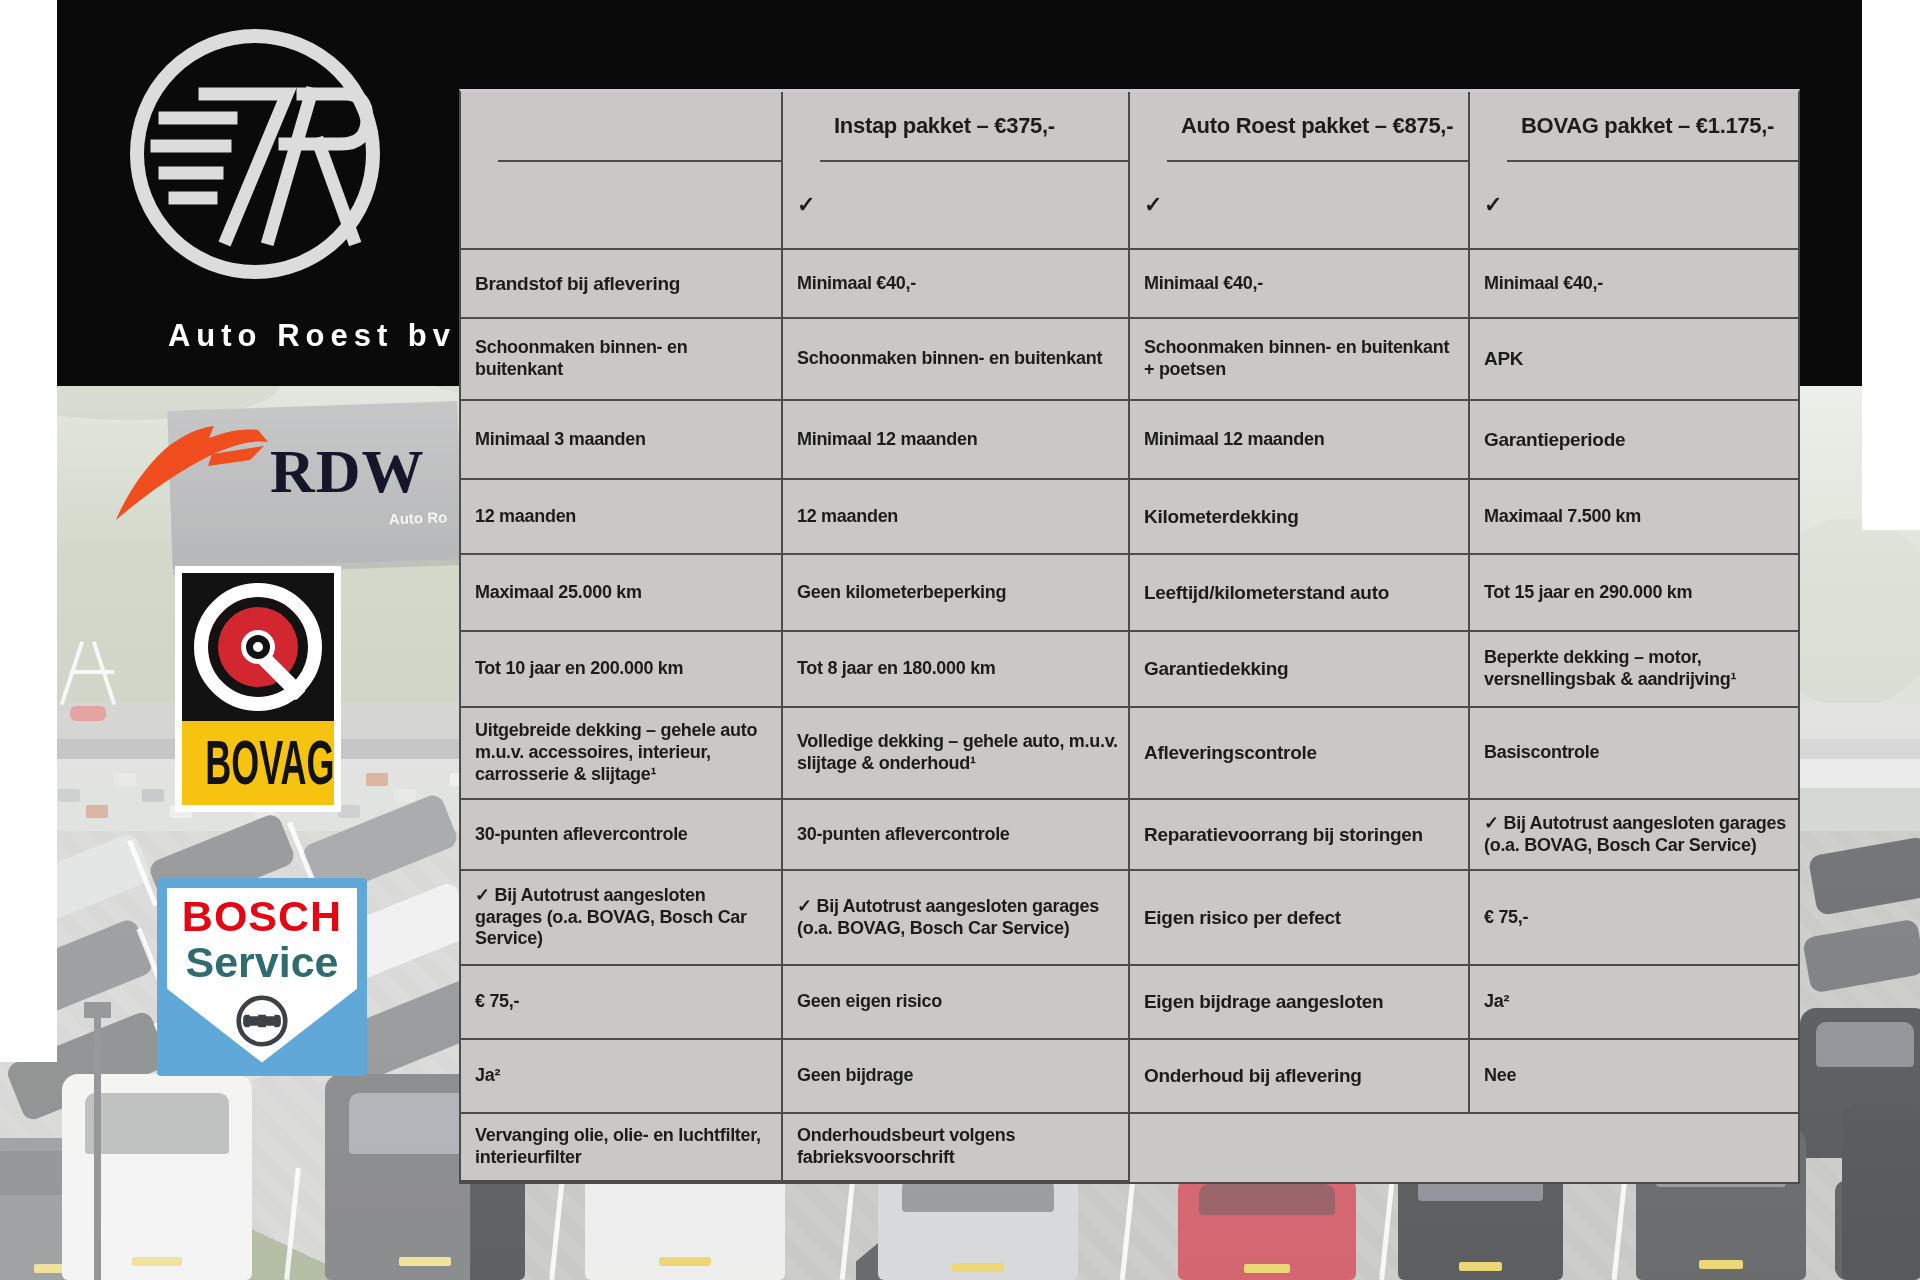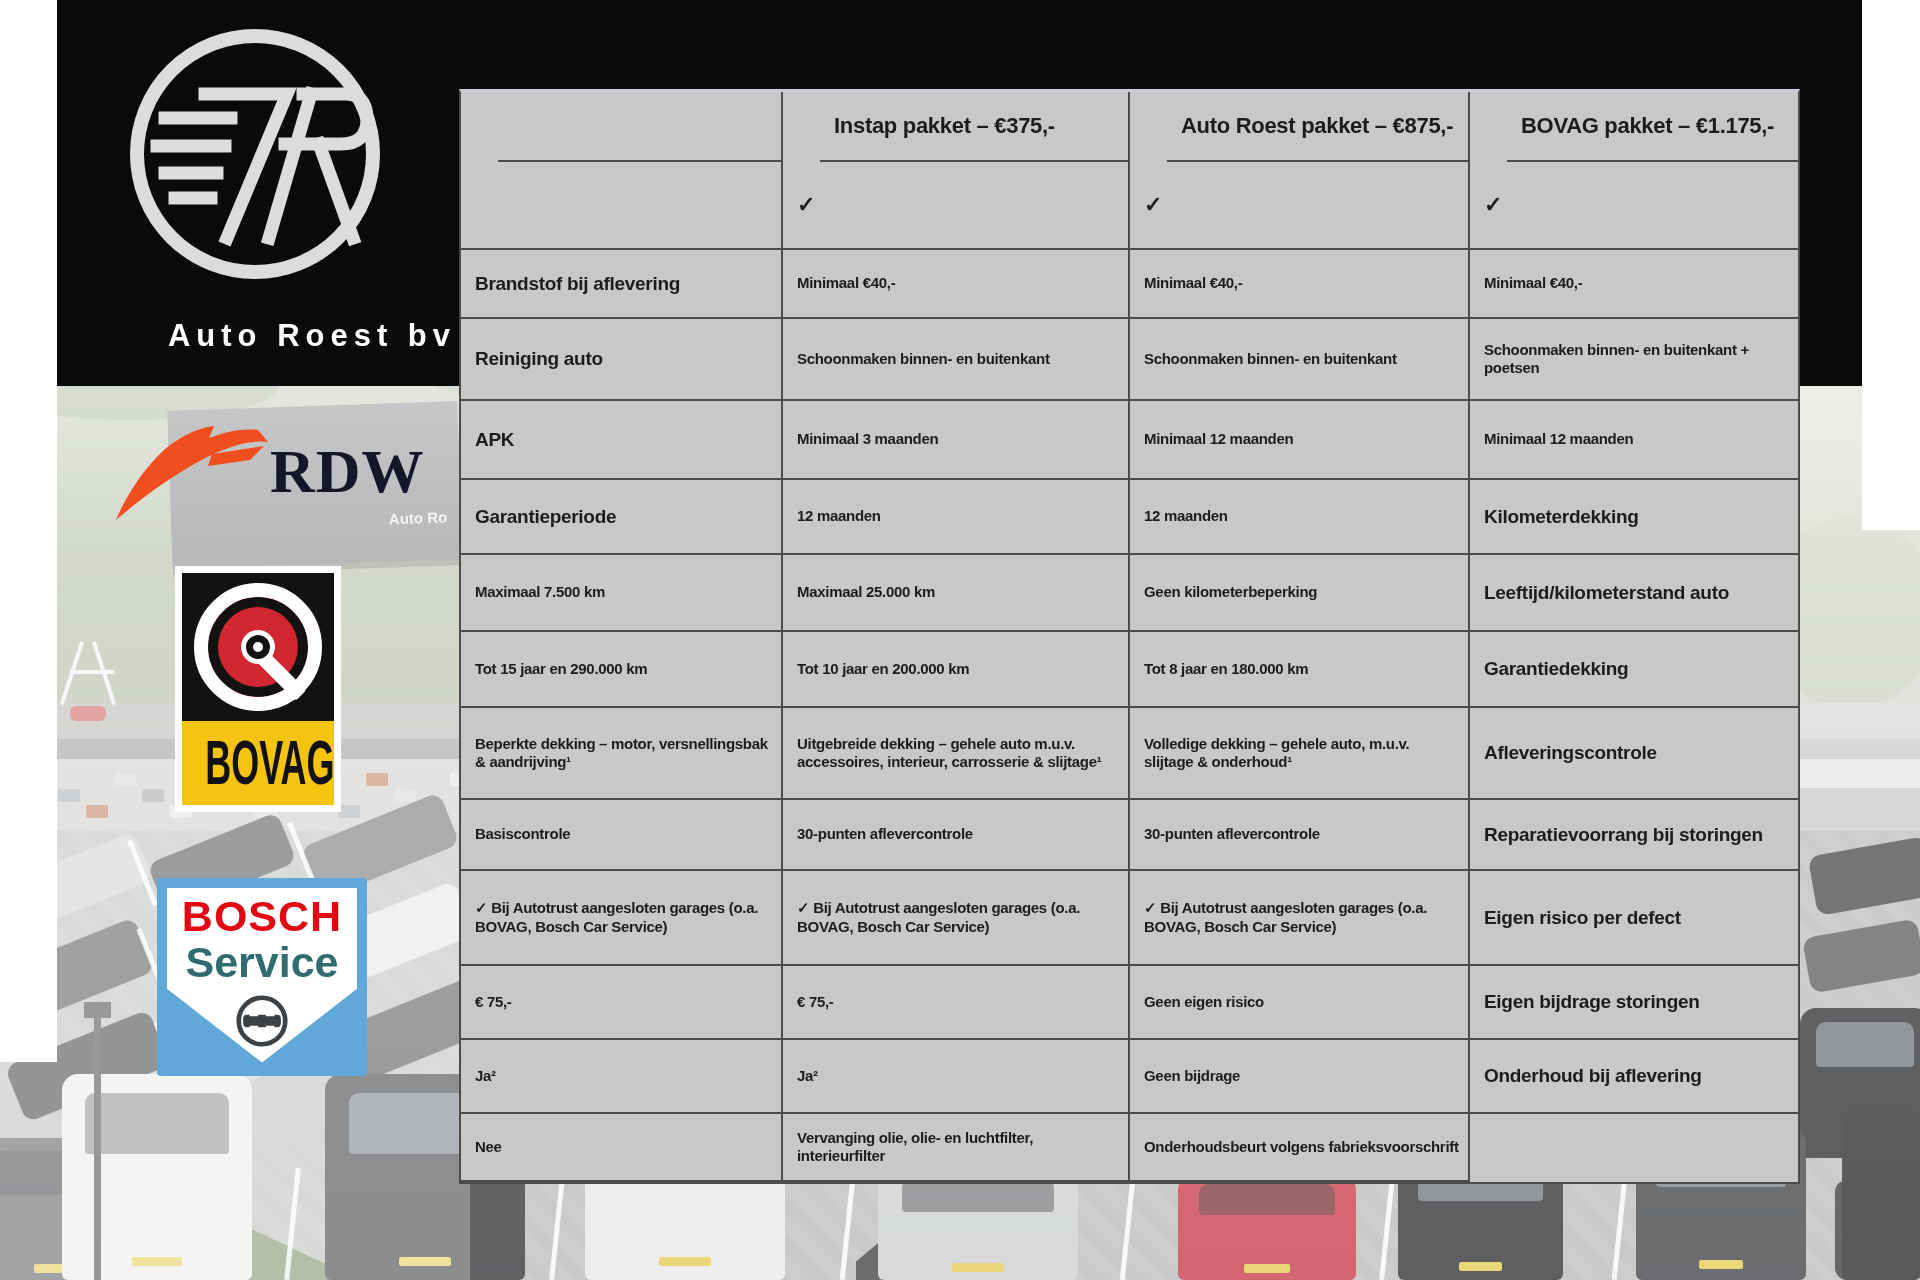--- a/index.html
+++ b/index.html
@@ -92,21 +92,21 @@
     grid-template-rows:70px 88px 69px 82px 79px 75px 77px 76px 92px 71px 95px 74px 74px 68px;
     border:2px solid var(--c-table_border);border-top:3px solid var(--c-table_top_line);
     background:var(--c-table_bg);z-index:40;}
   .cell{background:var(--c-table_bg);border-right:2px solid var(--c-table_border);
     border-bottom:2px solid var(--c-table_border);
     display:flex;align-items:center;color:var(--c-text);font-weight:bold;
     padding:6px 8px 6px 14px;letter-spacing:-.3px;line-height:1.22;}
   .cell:nth-child(4n){border-right:none;}
   .cell.head{font-size:22px;margin-left:37px;}
   .cell.label{font-size:19px;}
-  .cell.val{font-size:15px;}
+  .cell.val{font-size:18px;}
   .cell.check{font-size:22px;}
 </style>
 </head>
 <body>
 
 <div class="stage">
 
   <div class="photo">
     <div class="field"></div>
     <div class="treeblob" style="left:-20px;top:-18px;width:300px;height:70px;"></div>
@@ -251,21 +251,20 @@
       <div class="cell head">Auto Roest pakket – €875,-</div>
       <div class="cell head">BOVAG pakket – €1.175,-</div>
       <div class="cell label"></div>
       <div class="cell val check">✓</div>
       <div class="cell val check">✓</div>
       <div class="cell val check">✓</div>
       <div class="cell label">Brandstof bij aflevering</div>
       <div class="cell val">Minimaal €40,-</div>
       <div class="cell val">Minimaal €40,-</div>
       <div class="cell val">Minimaal €40,-</div>
-      <div class="cell label">Reiniging auto</div>
       <div class="cell val">Schoonmaken binnen- en buitenkant</div>
       <div class="cell val">Schoonmaken binnen- en buitenkant</div>
       <div class="cell val">Schoonmaken binnen- en buitenkant + poetsen</div>
       <div class="cell label">APK</div>
       <div class="cell val">Minimaal 3 maanden</div>
       <div class="cell val">Minimaal 12 maanden</div>
       <div class="cell val">Minimaal 12 maanden</div>
       <div class="cell label">Garantieperiode</div>
       <div class="cell val">12 maanden</div>
       <div class="cell val">12 maanden</div>
@@ -286,21 +285,21 @@
       <div class="cell val">30-punten aflevercontrole</div>
       <div class="cell val">30-punten aflevercontrole</div>
       <div class="cell label">Reparatievoorrang bij storingen</div>
       <div class="cell val">✓ Bij Autotrust aangesloten garages (o.a. BOVAG, Bosch Car Service)</div>
       <div class="cell val">✓ Bij Autotrust aangesloten garages (o.a. BOVAG, Bosch Car Service)</div>
       <div class="cell val">✓ Bij Autotrust aangesloten garages (o.a. BOVAG, Bosch Car Service)</div>
       <div class="cell label">Eigen risico per defect</div>
       <div class="cell val">€ 75,-</div>
       <div class="cell val">€ 75,-</div>
       <div class="cell val">Geen eigen risico</div>
-      <div class="cell label">Eigen bijdrage storingen</div>
+      <div class="cell label">Eigen bijdrage aangesloten</div>
       <div class="cell val">Ja²</div>
       <div class="cell val">Ja²</div>
       <div class="cell val">Geen bijdrage</div>
       <div class="cell label">Onderhoud bij aflevering</div>
       <div class="cell val">Nee</div>
       <div class="cell val">Vervanging olie, olie- en luchtfilter, interieurfilter</div>
       <div class="cell val">Onderhoudsbeurt volgens fabrieksvoorschrift</div>
     </div>
 
 </div>

